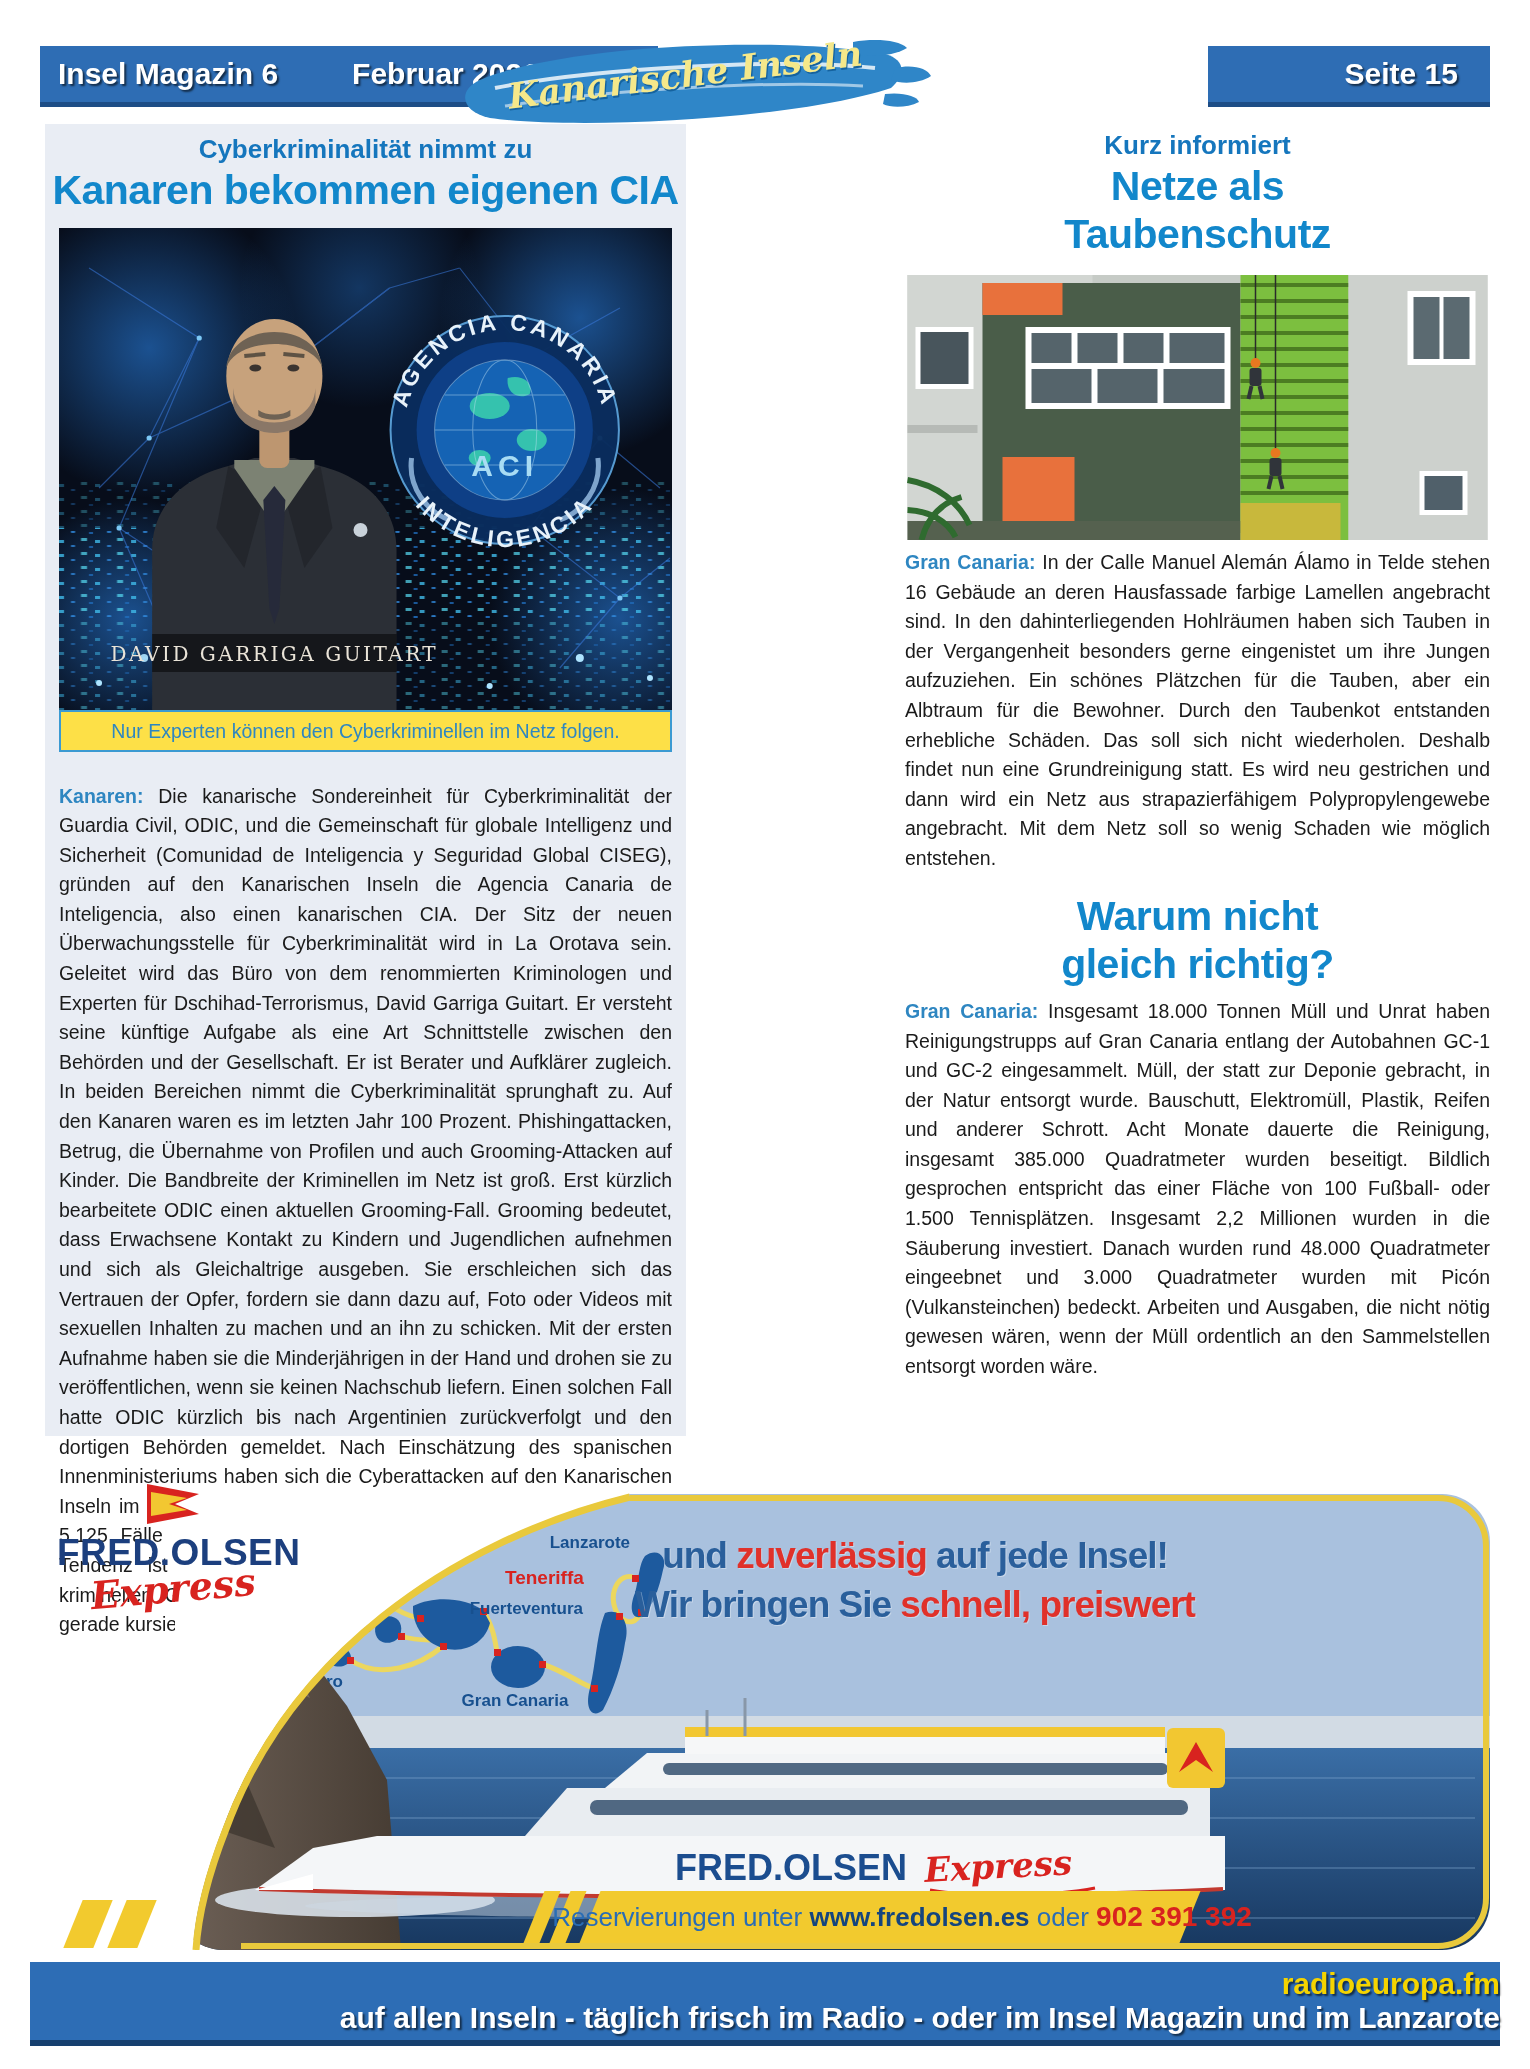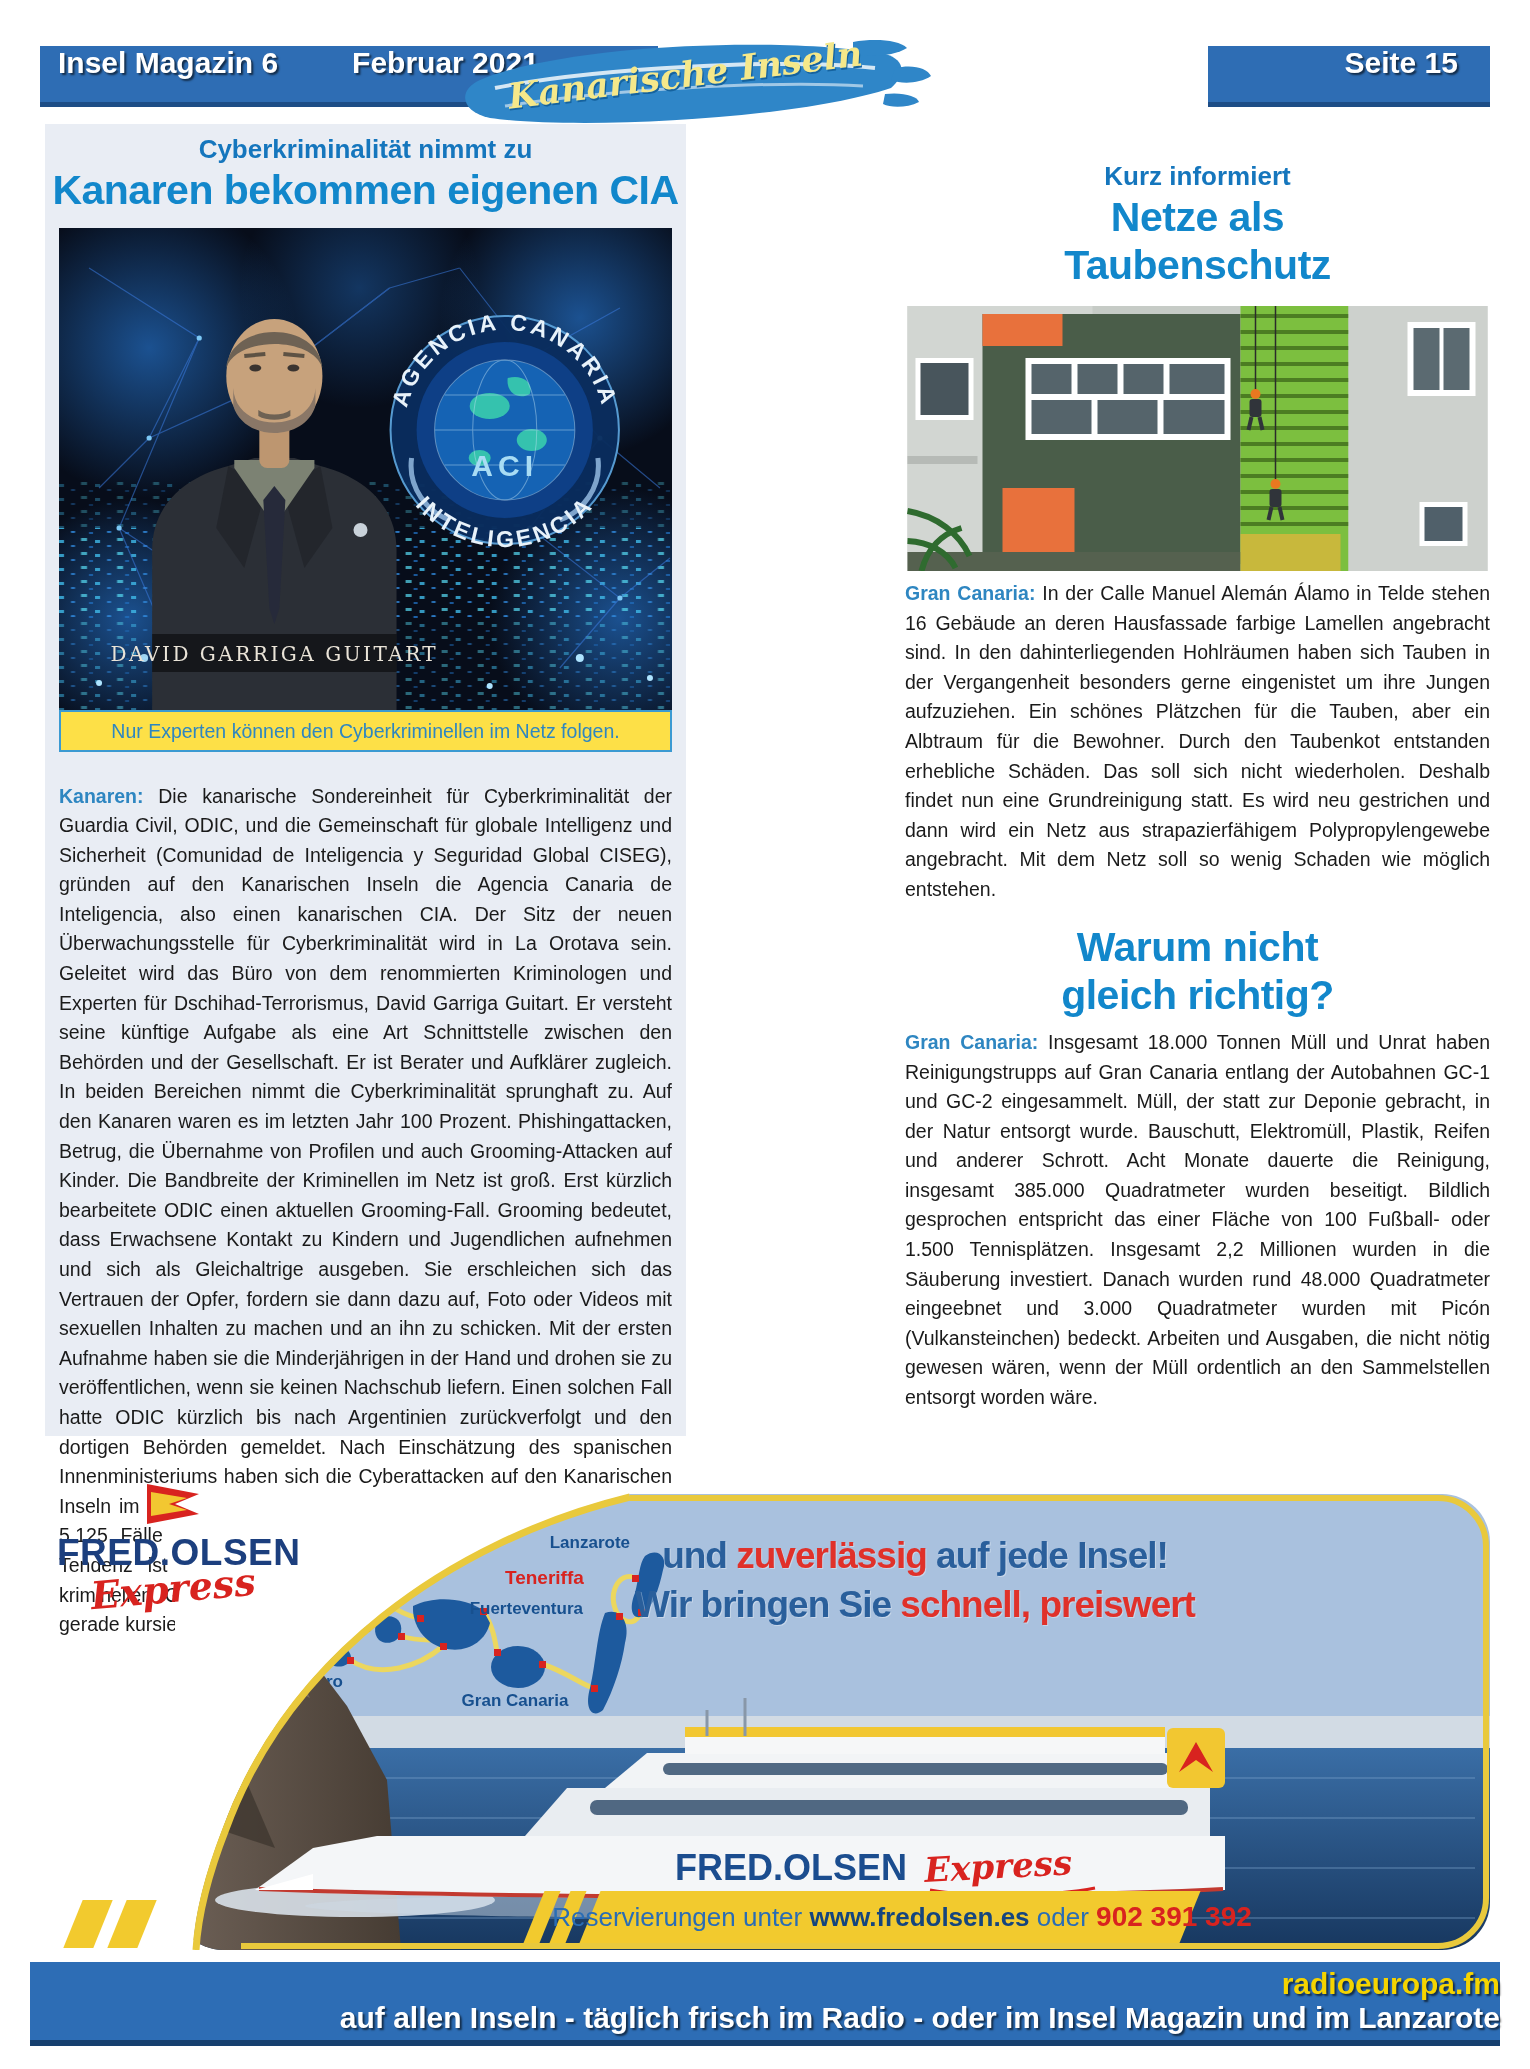--- a/index.html
+++ b/index.html
@@ -1,21 +1,21 @@
 <!DOCTYPE html>
 <html><head>
 <meta charset="utf-8">
 <style>
   html,body{margin:0;padding:0;background:#9a9a9a;}
   #page{position:relative;width:1530px;height:2069px;background:#ffffff;overflow:hidden;
         font-family:"Liberation Sans",sans-serif;}
 
   
   .hbar{position:absolute;top:46px;height:56px;background:#2e6db4;border-bottom:5px solid #1d4d86;
-        color:#fff;font-weight:bold;font-size:30px;display:flex;align-items:flex-start;
+        color:#fff;font-weight:bold;font-size:30px;display:flex;align-items:center;
         text-shadow:2px 2px 2px rgba(0,0,0,.6);}
   #hbar-left{left:40px;width:600px;padding-left:18px;gap:74px;}
   #hbar-right{right:40px;width:250px;justify-content:flex-end;padding-right:32px;}
   #banner{position:absolute;left:455px;top:28px;width:480px;height:105px;}
   #banner svg{position:absolute;left:0;top:0;}
   #banner .btxt{position:absolute;left:30px;top:26px;width:400px;text-align:center;
         font-family:"DejaVu Serif",serif;font-style:italic;font-weight:bold;font-size:35px;
         color:#f5e88a;transform:rotate(-7deg);text-shadow:1px 2px 0 #15629e;}
 
   
@@ -26,21 +26,21 @@
   #left-photo{position:absolute;left:14px;top:104px;width:613px;height:482px;}
   #left-caption{position:absolute;left:14px;top:586px;width:609px;height:38px;background:#fde047;
         border:2px solid #3b9ad2;display:flex;align-items:center;justify-content:center;
         font-size:19.5px;color:#2e86c1;}
   .bodytext{position:absolute;left:14px;width:613px;font-size:19.5px;line-height:29.6px;
         text-align:justify;color:#1a1a1a;}
   #left-body{top:638px;}
   .lead{font-weight:bold;color:#2e86c1;}
 
   
-  #right-col{position:absolute;left:905px;top:130px;width:585px;margin-top:31px;}
+  #right-col{position:absolute;left:905px;top:130px;width:585px;}
   #right-col .kicker{margin:0;}
   .rheadline{text-align:center;font-weight:bold;font-size:41px;color:#1287cb;line-height:1.17;
         margin:2px auto 0 auto;letter-spacing:-0.5px;}
   #rhead1{width:330px;}
   #rhead2{width:340px;margin-top:16px;}
   #right-photo{display:block;margin-top:16px;}
   .rbody{font-size:19.5px;line-height:29.6px;text-align:justify;color:#1a1a1a;margin-top:8px;}
 
   
   #ad{position:absolute;left:45px;top:1448px;width:1445px;height:502px;}

